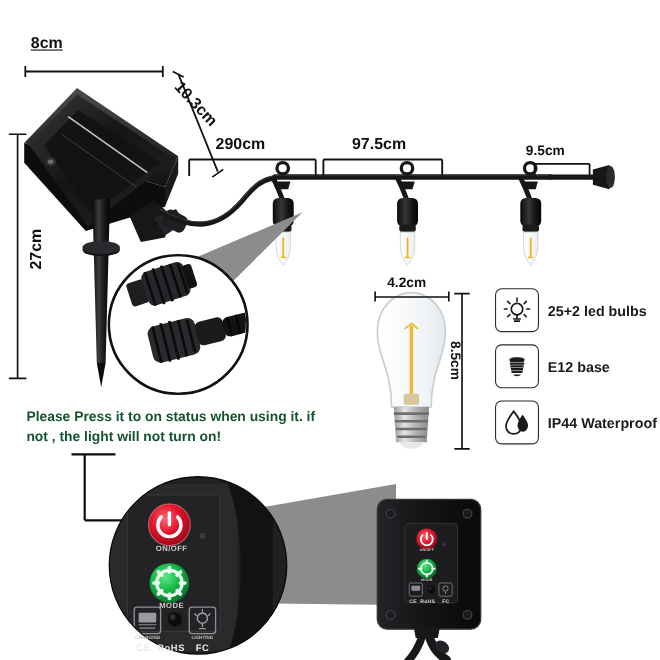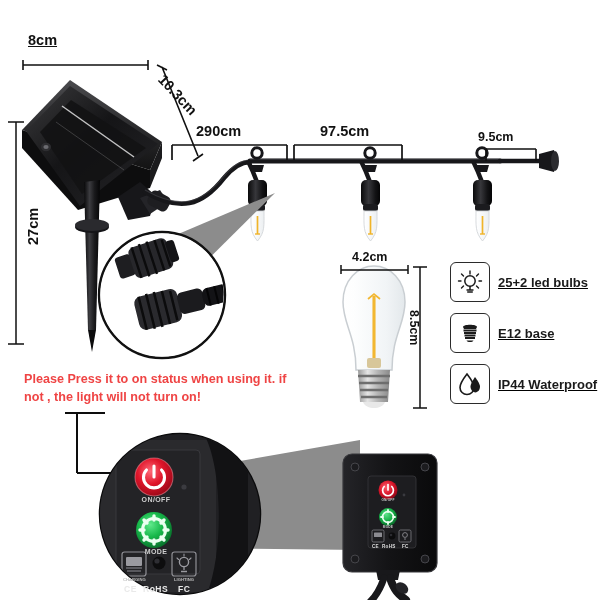--- a/index.html
+++ b/index.html
@@ -24,26 +24,26 @@
     line-height:1;
   }
   .dimlabel.sm{font-size:12.5px;}
   .rot-103{transform:rotate(47deg);transform-origin:left top;}
   .rot-27{transform:rotate(-90deg);transform-origin:left top;}
   .rot-85{transform:rotate(90deg);transform-origin:left top;}
 
   
   #warning{
     left:24px;top:370px;width:295px;
-    font-size:12.6px;font-weight:700;color:#ef4444;
+    font-size:12.6px;font-weight:700;color:#14532d;
     line-height:1.45;
   }
 
   
-  #features{left:450px;top:262px;width:148px;text-decoration:underline;}
+  #features{left:450px;top:262px;width:148px;}
   .feat{display:flex;align-items:center;margin-bottom:11px;height:40px;}
   .feat-ico{
     width:38px;height:38px;min-width:38px;border:1.6px solid #2b2b2b;
     border-radius:6px;background:#fff;position:relative;
     display:flex;align-items:center;justify-content:center;
   }
   .feat-txt{
     margin-left:8px;font-size:13px;font-weight:600;color:#1a1a1a;
     white-space:nowrap;line-height:1;
   }

